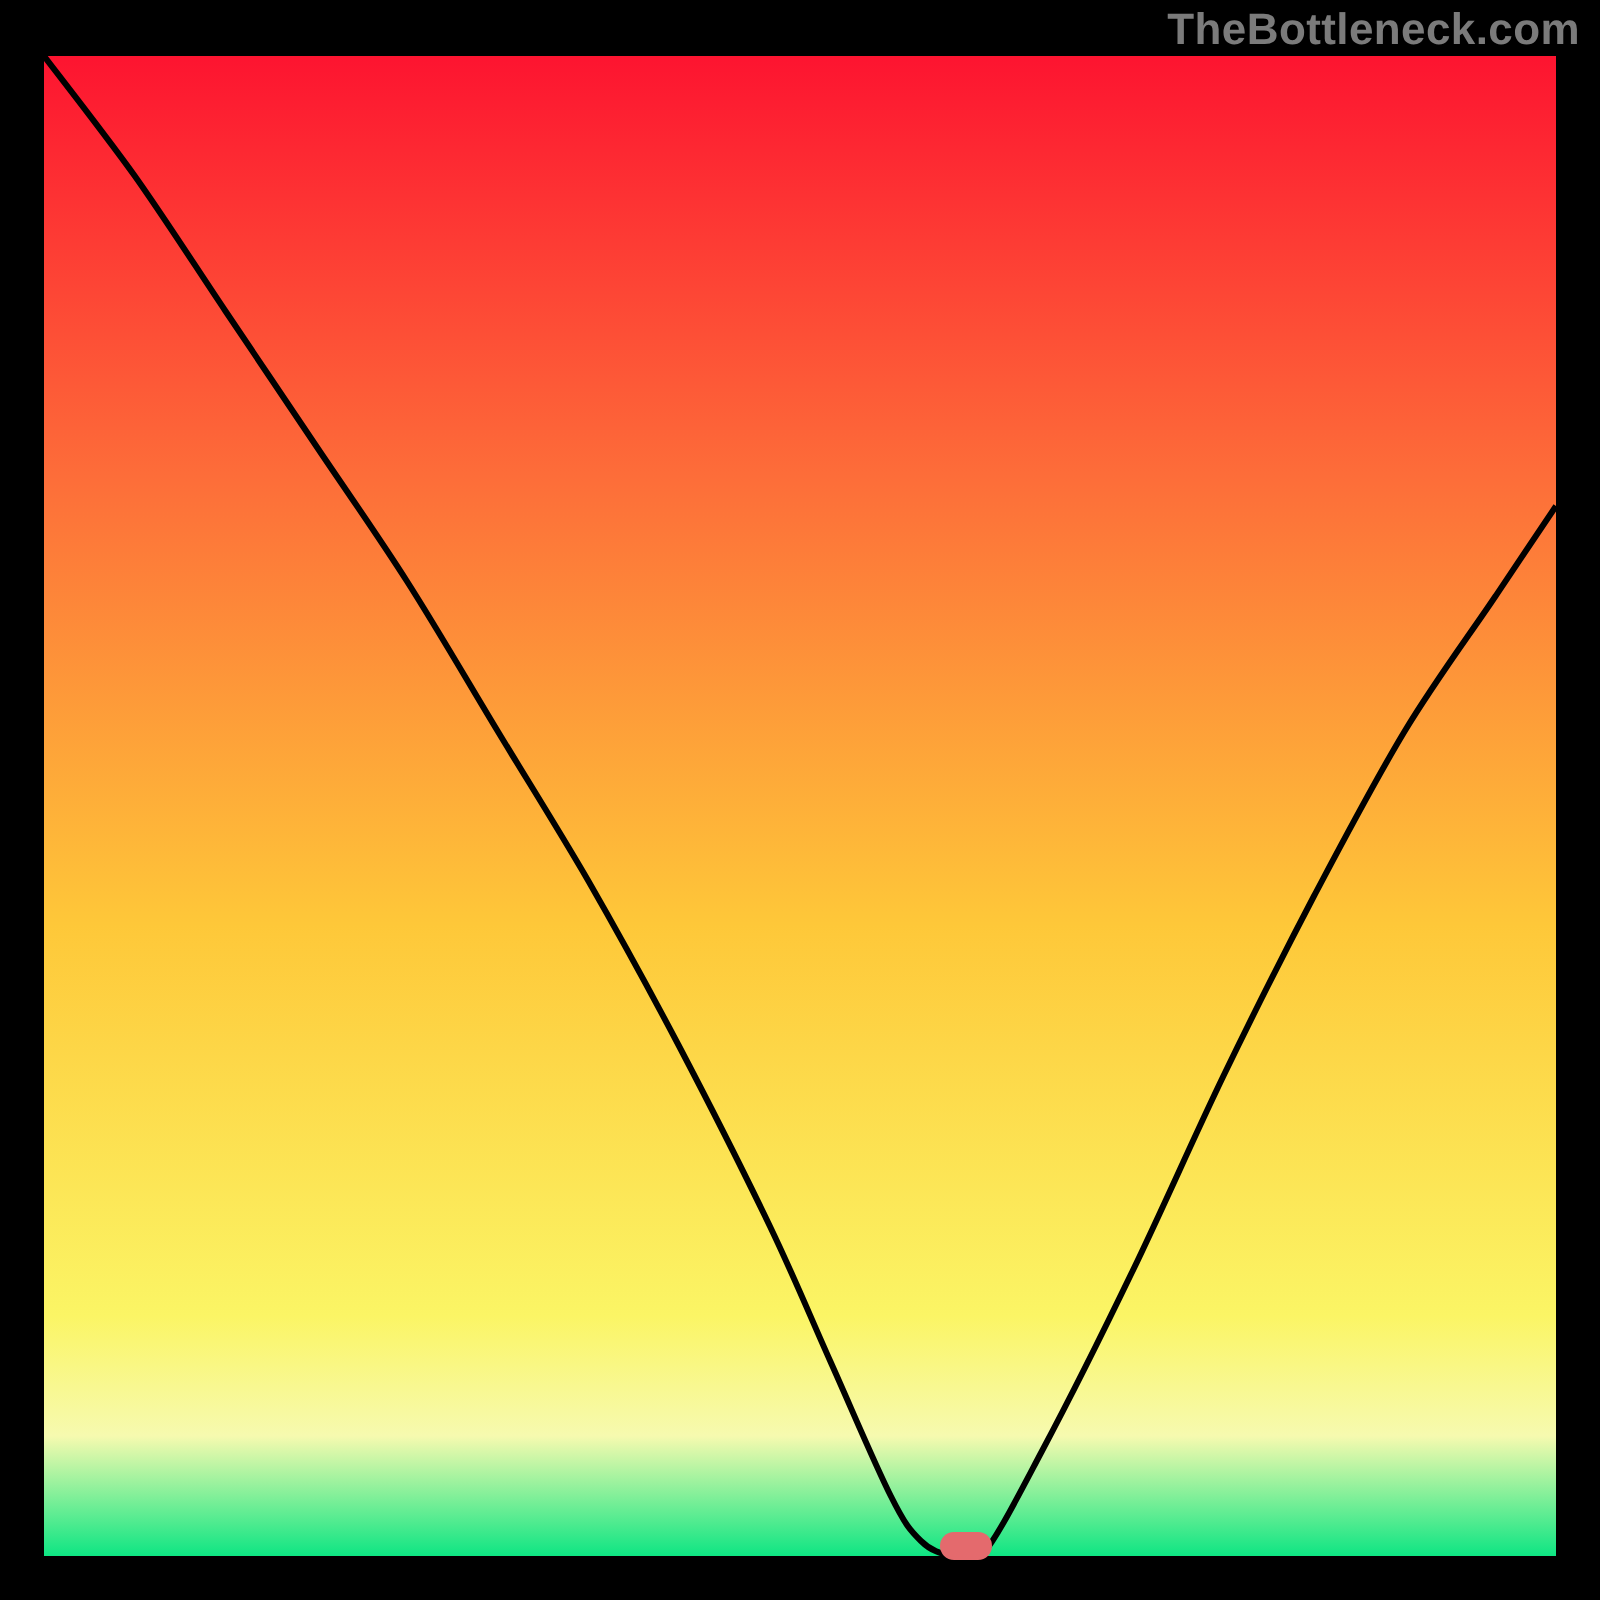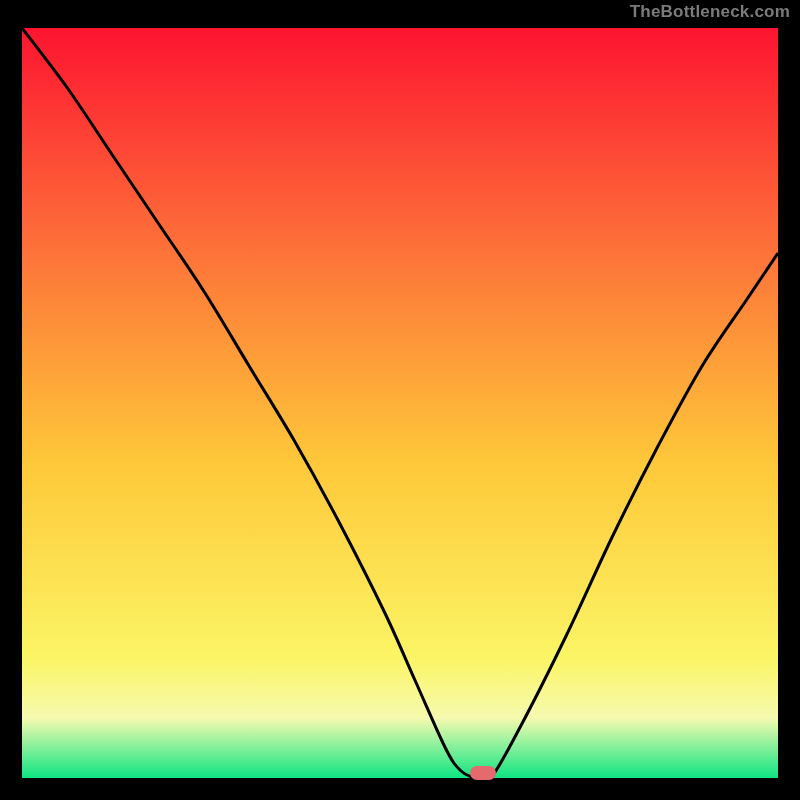--- a/index.html
+++ b/index.html
@@ -16,21 +16,21 @@
     top: 0;
     width: 800px;
     height: 800px;
     background: #000;
   }
   .watermark {
     position: absolute;
     top: 2px;
     right: 10px;
     font-family: Arial, Helvetica, sans-serif;
-    font-size: 17px;
+    font-size: 22px;
     font-weight: 600;
     color: #7b7b7b;
     letter-spacing: 0.2px;
   }
   .plot {
     position: absolute;
     left: 22px;
     top: 28px;
     width: 756px;
     height: 750px;

